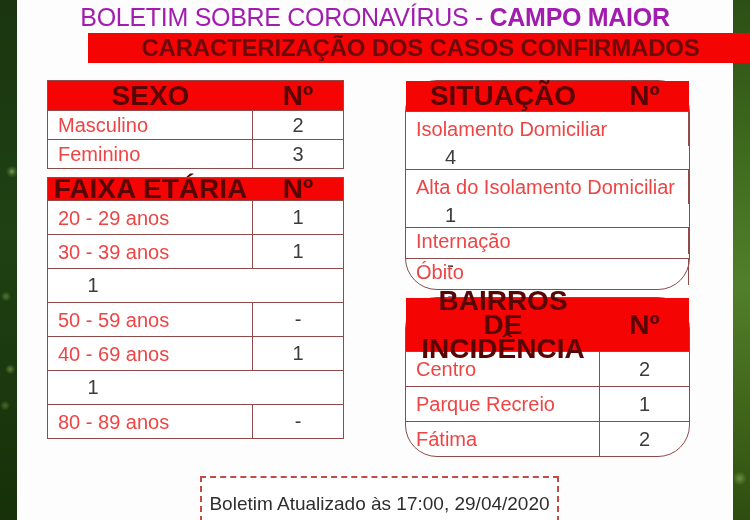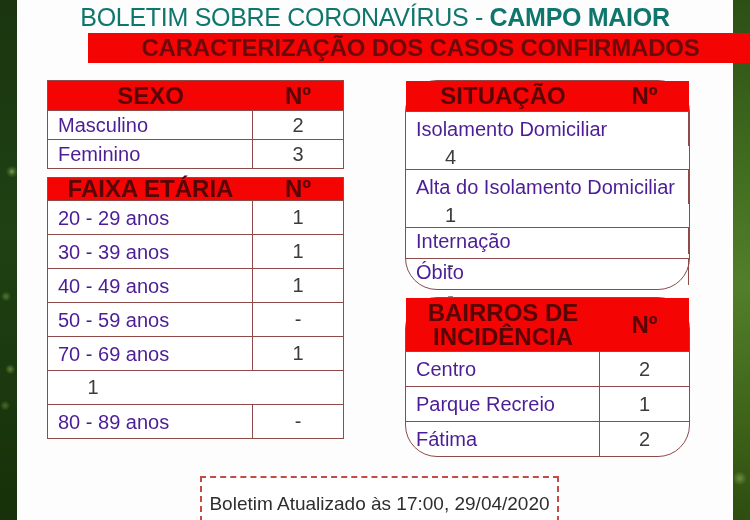--- a/index.html
+++ b/index.html
@@ -18,35 +18,35 @@
       linear-gradient(180deg,#1a3510 0%,#1f4113 45%,#173009 100%);
   }
   .strip-right{
     right:0;width:17px;
     background:
       radial-gradient(circle at 40% 92%, rgba(170,215,120,.45) 0, transparent 7px),
       linear-gradient(180deg,#2c4f16 0%,#3f6b1e 30%,#527f2a 55%,#40661a 78%,#2e4d10 100%);
   }
 
   .title{position:absolute;left:17px;top:3px;width:716px;text-align:center;
-    font-size:25px;letter-spacing:-0.3px;color:#0f766e;white-space:nowrap;}
+    font-size:25px;letter-spacing:-0.3px;color:#a21caf;white-space:nowrap;}
   .title .city{font-weight:bold;}
 
   .banner{position:absolute;left:45px;top:33px;width:665px;height:30px;line-height:30px;
     background:#f50404;color:#6b0a0a;font-weight:bold;font-size:24px;text-align:center;
     letter-spacing:-0.2px;white-space:nowrap;margin-left:43px;}
 
   
   .tbl{position:absolute;box-sizing:border-box;border:1px solid #8f4a4a;background:#fff;}
-  .thead{display:flex;background:#f50404;color:#570505;font-weight:bold;font-size:24px;}
+  .thead{display:flex;background:#f50404;color:#570505;font-weight:bold;font-size:28px;}
   .thead .th-label{flex:1;display:flex;align-items:center;justify-content:center;text-align:center;line-height:24px;}
   .thead .th-num{display:flex;align-items:center;justify-content:center;}
   .trow{display:flex;border-top:1px solid #8f4a4a;}
   .td-label{flex:1;border-right:1px solid #8f4a4a;display:flex;align-items:center;
-    padding-left:10px;font-size:20px;color:#4c1d95;line-height:1.3;}
+    padding-left:10px;font-size:20px;color:#ef4444;line-height:1.3;}
   .td-num{display:flex;align-items:center;justify-content:center;font-size:20px;color:#3c3c3c;}
 
   
   .tbl-left{left:47px;width:297px;}
   .tbl-left .th-num,.tbl-left .td-num{width:90px;}
   .tbl-sexo{top:80px;}
   .tbl-sexo .thead{height:29px;}
   .tbl-sexo .trow{height:28px;}
   .tbl-faixa{top:177px;}
   .tbl-faixa .thead{height:22px;}
@@ -103,29 +103,28 @@
     </div>
     <div class="trow">
       <div class="td-label">20 - 29 anos</div>
       <div class="td-num">1</div>
     </div>
     <div class="trow">
       <div class="td-label">30 - 39 anos</div>
       <div class="td-num">1</div>
     </div>
     <div class="trow">
-      <div class="td-label">40 - 49 anos</div>
       <div class="td-num">1</div>
     </div>
     <div class="trow">
       <div class="td-label">50 - 59 anos</div>
       <div class="td-num">-</div>
     </div>
     <div class="trow">
-      <div class="td-label">70 - 69 anos</div>
+      <div class="td-label">40 - 69 anos</div>
       <div class="td-num">1</div>
     </div>
     <div class="trow">
       <div class="td-num">1</div>
     </div>
     <div class="trow">
       <div class="td-label">80 - 89 anos</div>
       <div class="td-num">-</div>
     </div>
   </div>

